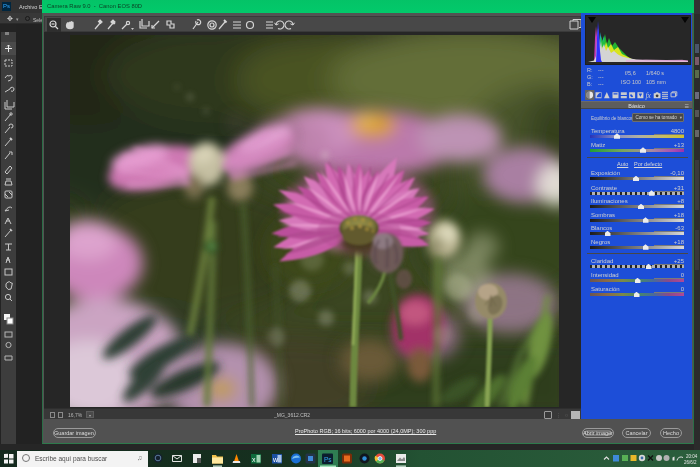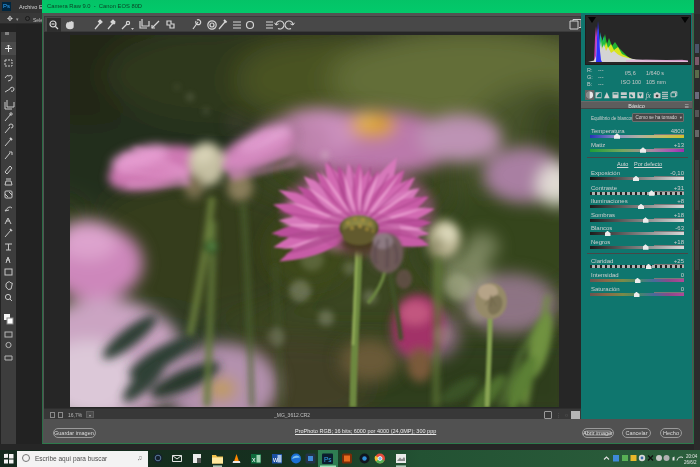--- a/index.html
+++ b/index.html
@@ -12,21 +12,21 @@
 #ps-canvas{left:16px;top:24px;width:27px;height:420px;background:#222222}
 #ps-bottom{left:0;top:444px;width:700px;height:6px;background:#262626}
 #ps-right{left:694px;top:0;width:6px;height:450px;background:#2b2b2b}
 
 #acr{left:42px;top:0;width:652px;height:444px;background:#535353;border-left:1.5px solid #2a6e46;border-right:1.5px solid #2a6e46;border-bottom:1.5px solid #2e7a4c}
 #acr-title{left:42px;top:0;width:652px;height:13px;background:linear-gradient(180deg,#04c367,#02ca6b);color:#0c4426;font-size:5.8px;line-height:13px}
 #acr-toolbar{left:44px;top:16px;width:537px;height:16px;background:#484848;border:1px solid #3a3a3a}
 #acr-preview{left:44px;top:32px;width:537px;height:376px;background:#262626}
 #photo{left:70px;top:35px;width:489px;height:372px;background:#4c5530}
 #acr-status{left:44px;top:408px;width:537px;height:11px;background:#383838;border-top:1px solid #2e2e2e;color:#b5b5b5;font-size:5px}
-#acr-rpanel{left:581px;top:13px;width:111px;height:406px;background:#0f766e}
+#acr-rpanel{left:581px;top:13px;width:111px;height:406px;background:#1d4ed8}
 #acr-botbar{left:44px;top:419px;width:648px;height:24px;background:#515151}
 
 #taskbar{left:0;top:450px;width:700px;height:17px;background:linear-gradient(90deg,#13291d 0%,#16301f 40%,#235233 60%,#2b5e3c 100%)}
 #searchbox{left:17px;top:451px;width:131px;height:16px;background:#f3f3f3;color:#4e4e4e;font-size:6.5px}
 .btn{position:absolute;border:1px solid #9a9a9a;border-radius:6px;color:#dcdcdc;font-size:5.5px;text-align:center;white-space:nowrap;overflow:hidden}
 .sl-label{position:absolute;color:#cfcfcf;font-size:6px;white-space:nowrap}
 .sl-val{position:absolute;color:#cfcfcf;font-size:6px;text-align:right;width:30px;border-bottom:1px solid #7a7a7a}
 .track{position:absolute;width:94px;height:3px;left:9px}
 .thumb{position:absolute;width:6px;height:5.5px;clip-path:polygon(50% 0,100% 45%,100% 100%,0 100%,0 45%);background:#ececec;top:-1.2px}
 </style></head>

